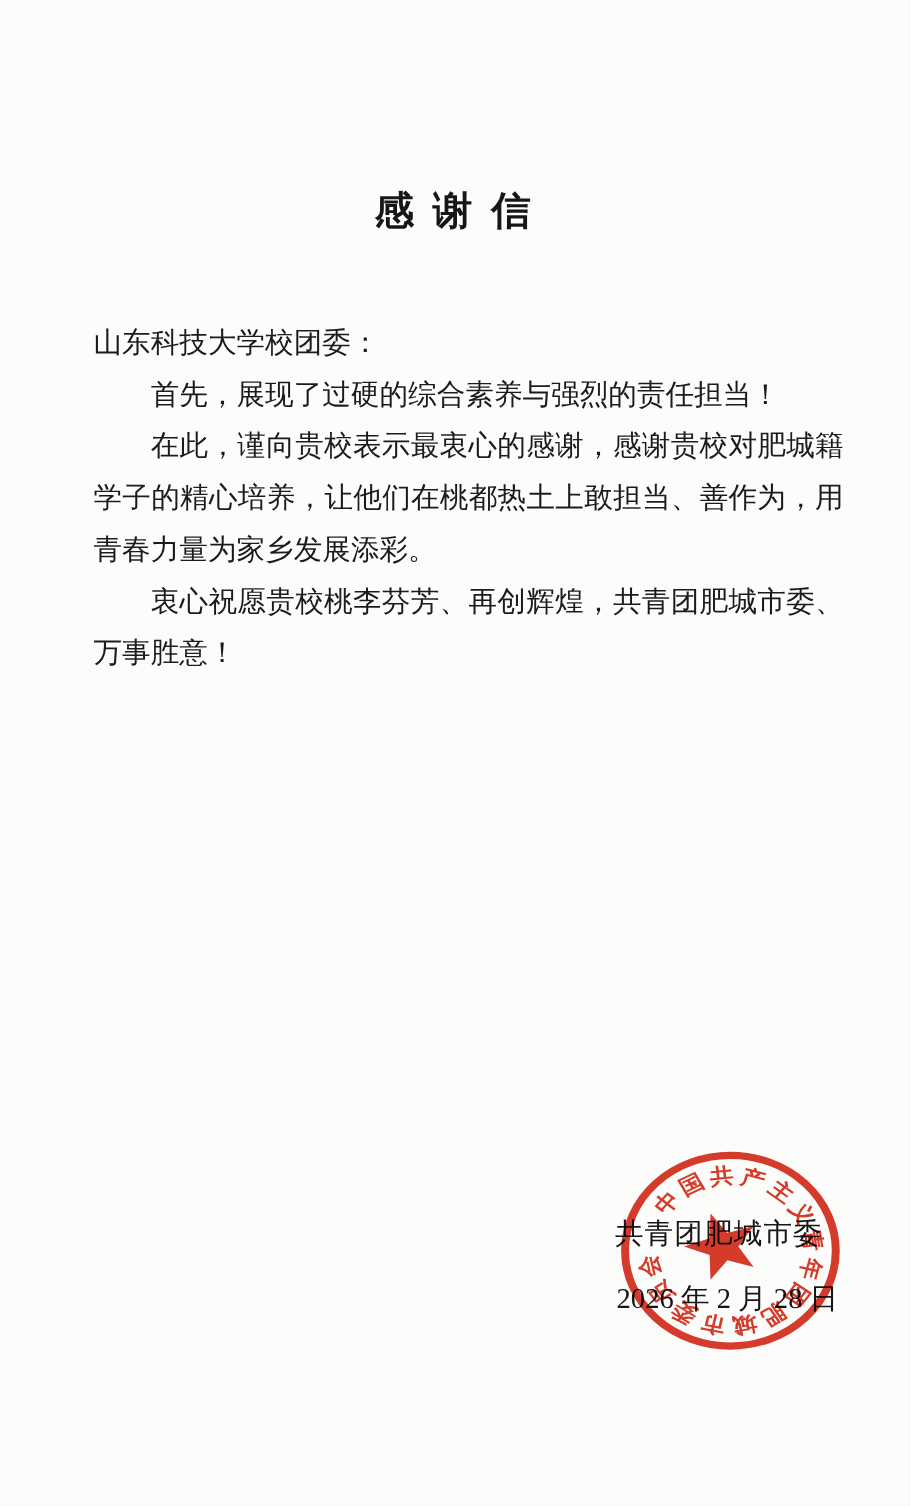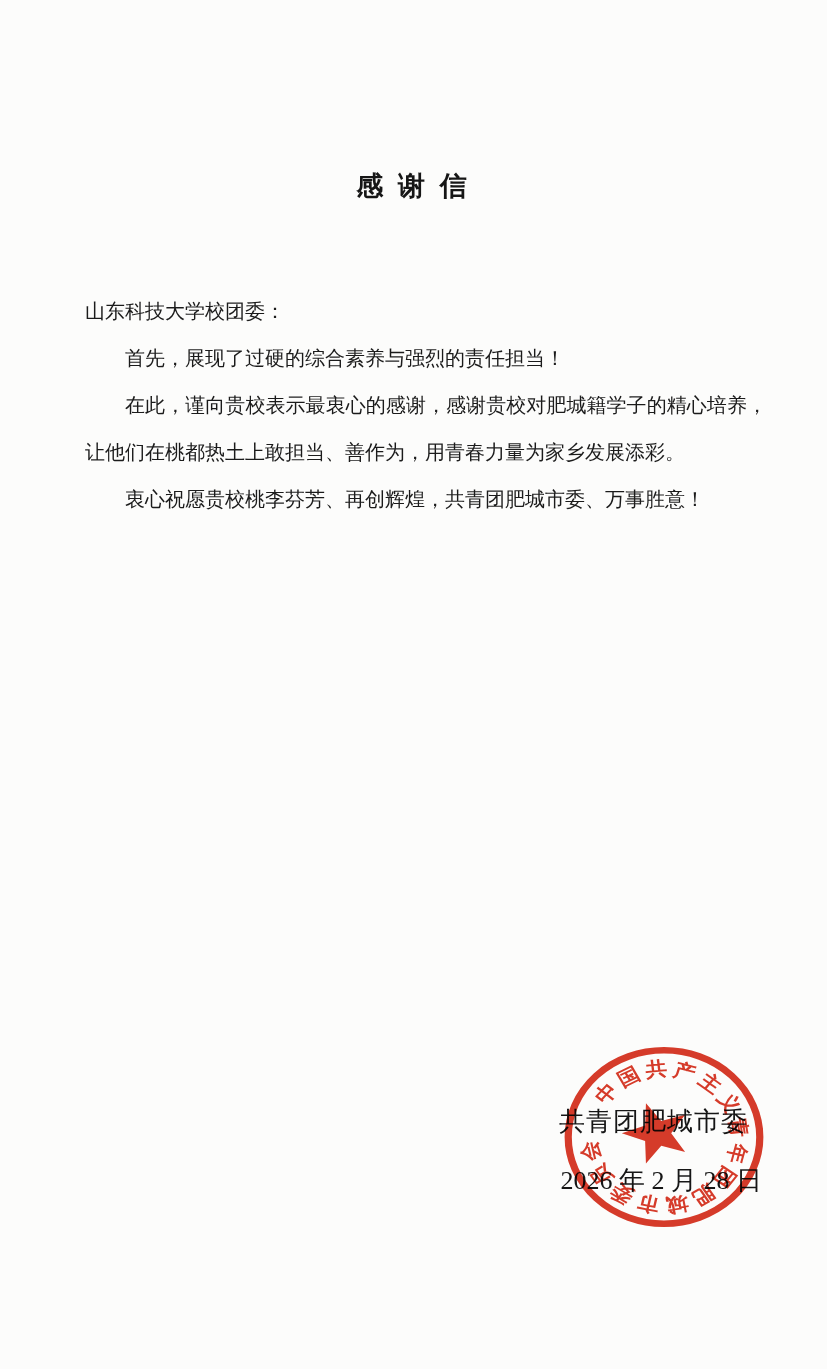--- a/index.html
+++ b/index.html
@@ -17,31 +17,31 @@
     overflow: hidden;
     color: #1b1b1b;
   }
   .title {
     position: absolute;
     top: 168px;
     left: 0;
     width: 100%;
     margin: 0;
     text-align: center;
-    font-size: 27px;
+    font-size: 36px;
     font-weight: bold;
     letter-spacing: 4px;
     color: #161616;
   }
   .body-text {
     position: absolute;
     top: 288px;
     left: 85px;
     width: 682px;
-    font-size: 20px;
+    font-size: 26px;
     line-height: 47px;
     text-align: justify;
     color: #1b1b1b;
   }
   .body-text p {
     margin: 0;
     padding: 0;
   }
   .body-text p.indent {
     text-indent: 2em;

